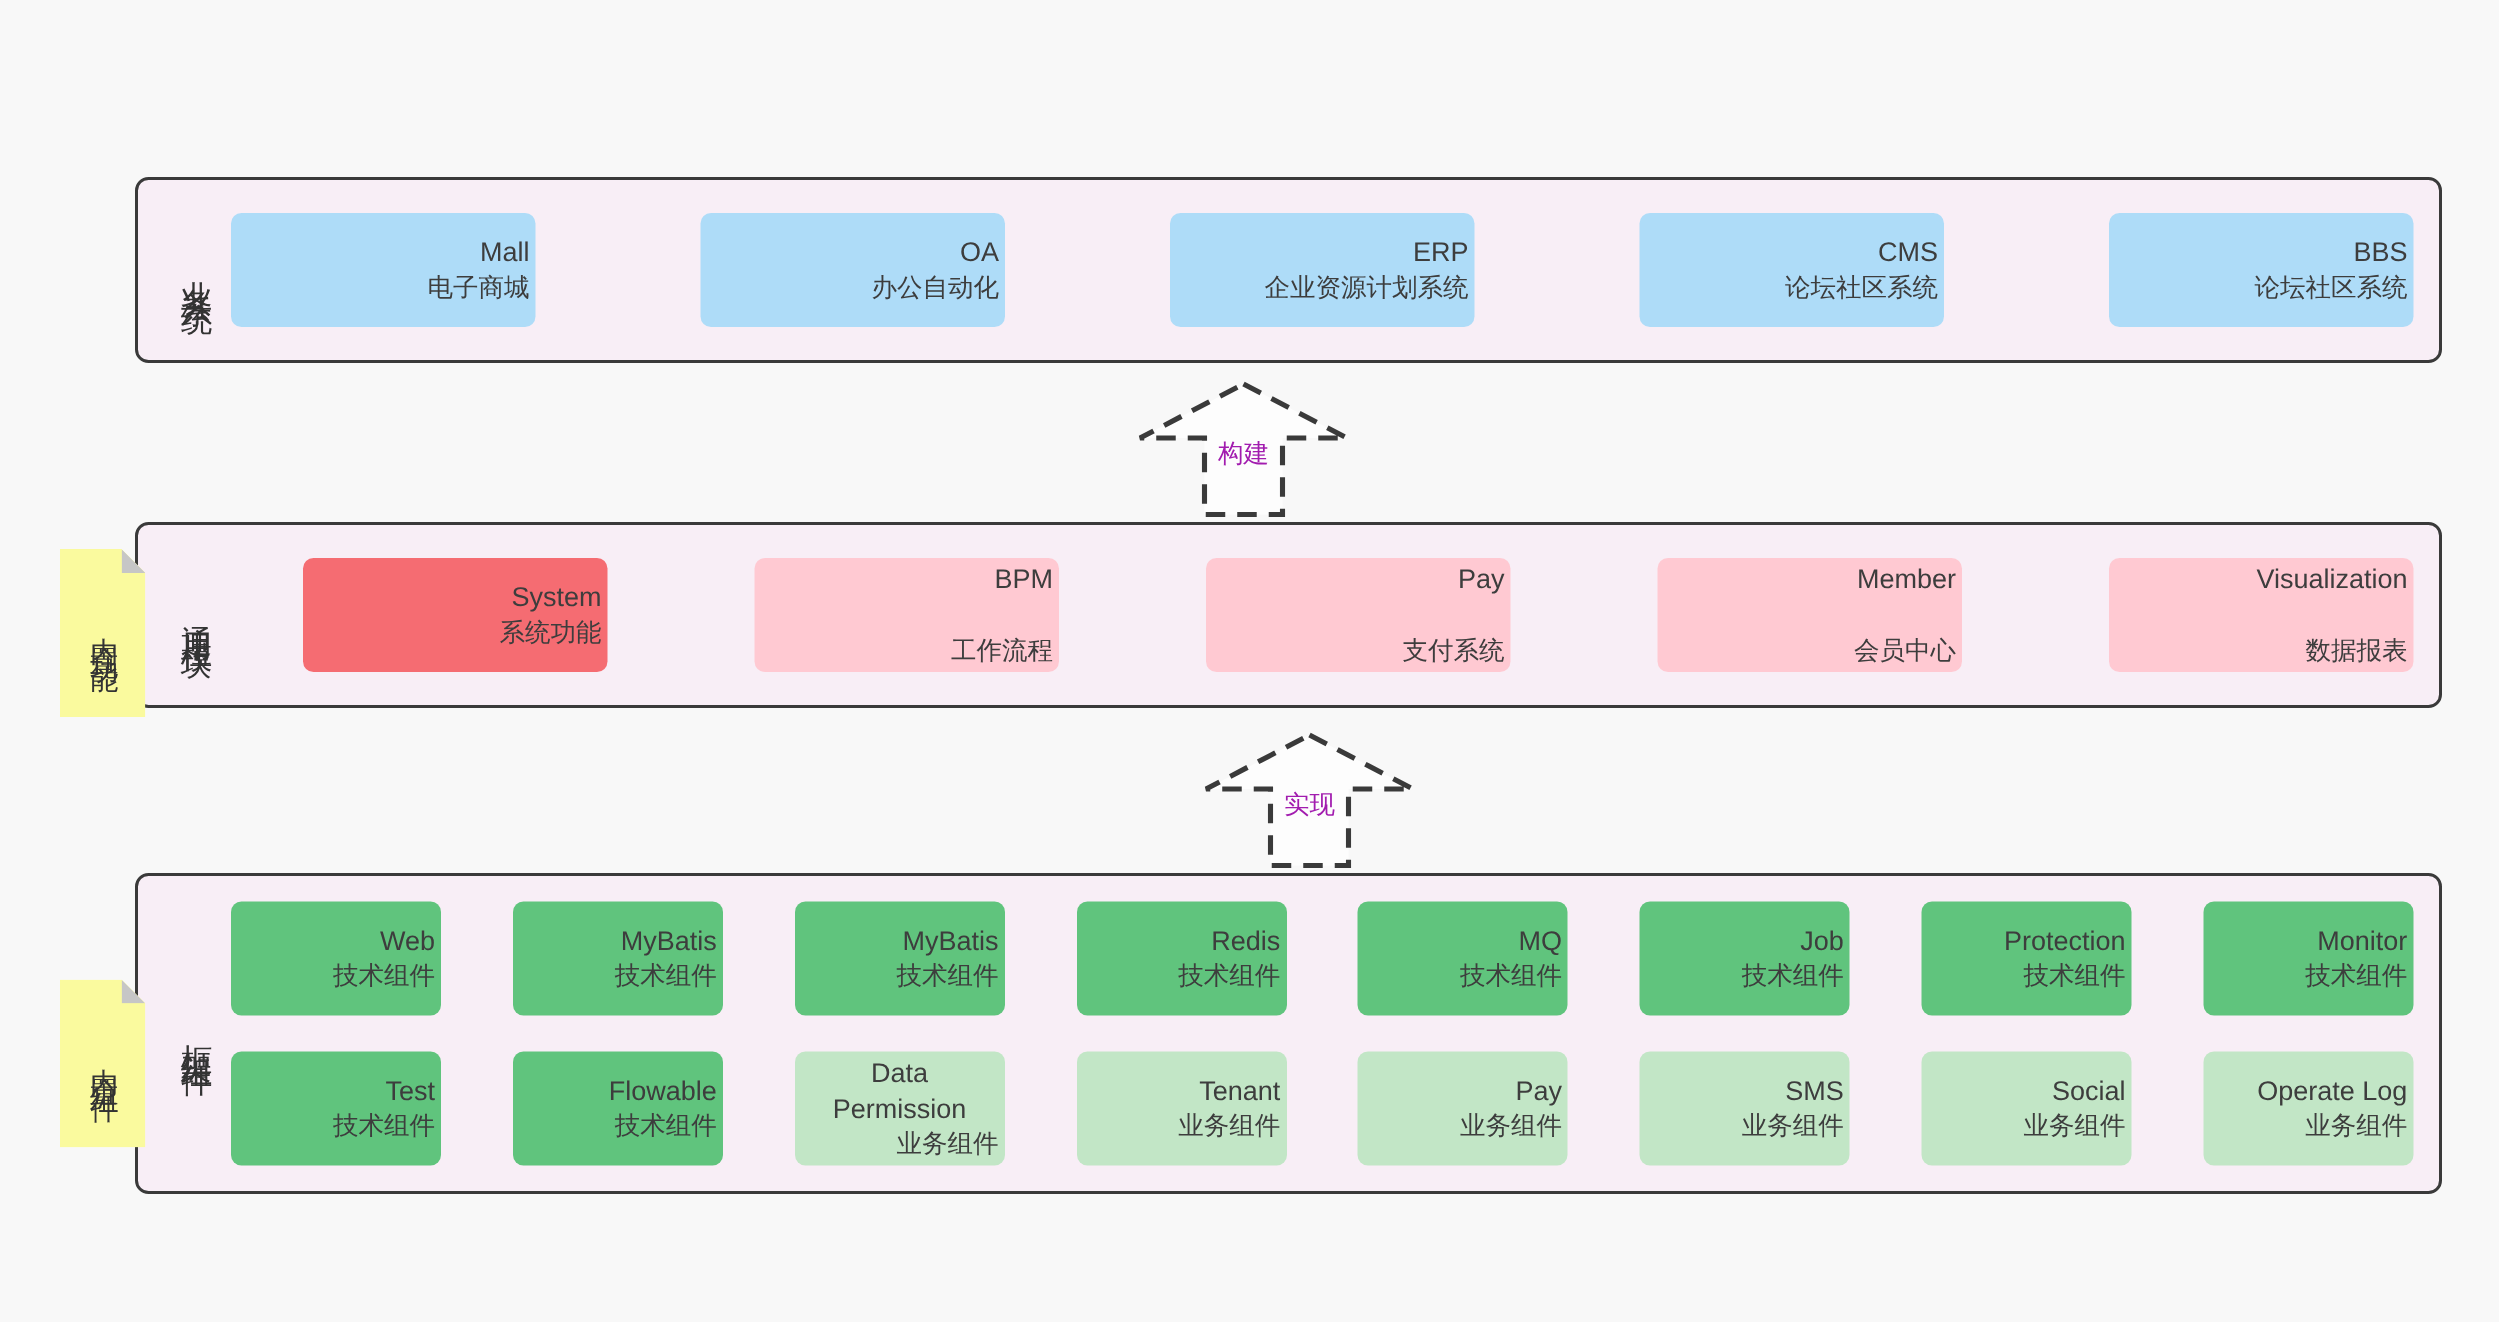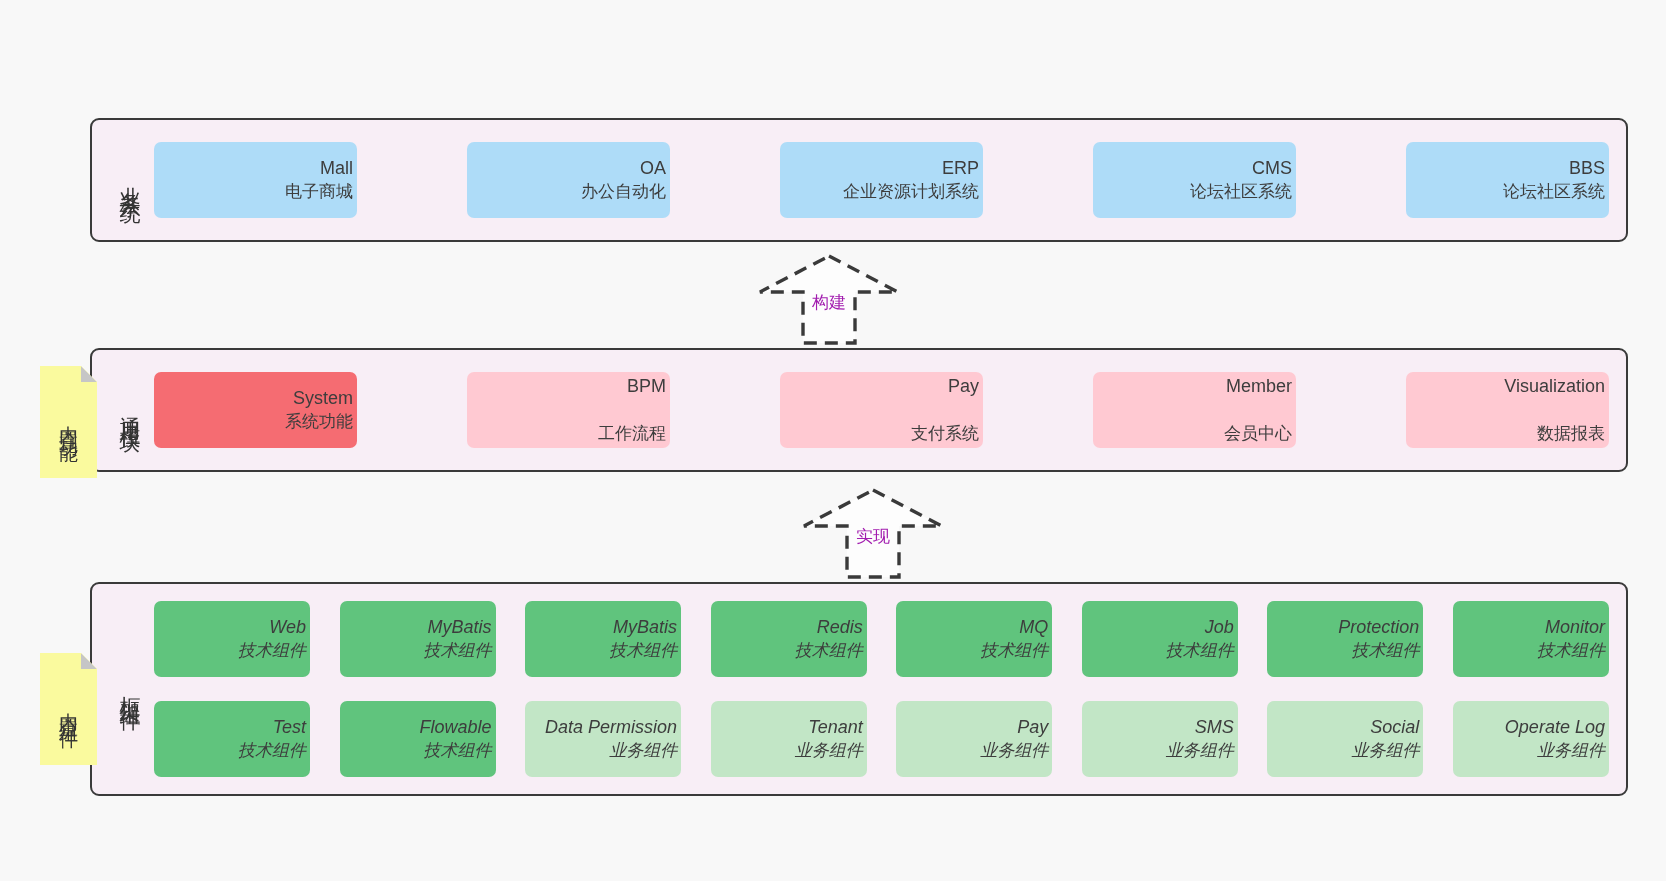--- a/index.html
+++ b/index.html
@@ -32,23 +32,23 @@
   }
   .rows{
     flex:1;display:flex;flex-direction:column;justify-content:center;gap:24px;
   }
   .node{
     height:76px;border-radius:7px;box-sizing:border-box;
     display:flex;flex-direction:column;justify-content:center;align-items:flex-end;
     text-align:center;line-height:1.32;padding:2px 4px;
   }
   .wide{width:203px;}
-  .narrow{width:156px;font-style:italic;}
+  .narrow{width:140px;}
   .v-blue{background:var(--blue);}
-  .v-red{background:var(--red);}
+  .v-red{background:var(--red);margin-left:48px;}
   .v-pink{background:var(--pink);gap:24px;}
   .v-green{background:var(--green);}
   .v-lightgreen{background:var(--light-green);}
   .node .t{font-size:18px;}
   .node .s{font-size:17px;}
   .sticky{
     position:absolute;left:40px;width:57px;height:112px;z-index:5;
     background:var(--sticky);
     display:flex;align-items:center;justify-content:center;
     clip-path:polygon(0 0,calc(100% - 16px) 0,100% 16px,100% 100%,0 100%);

